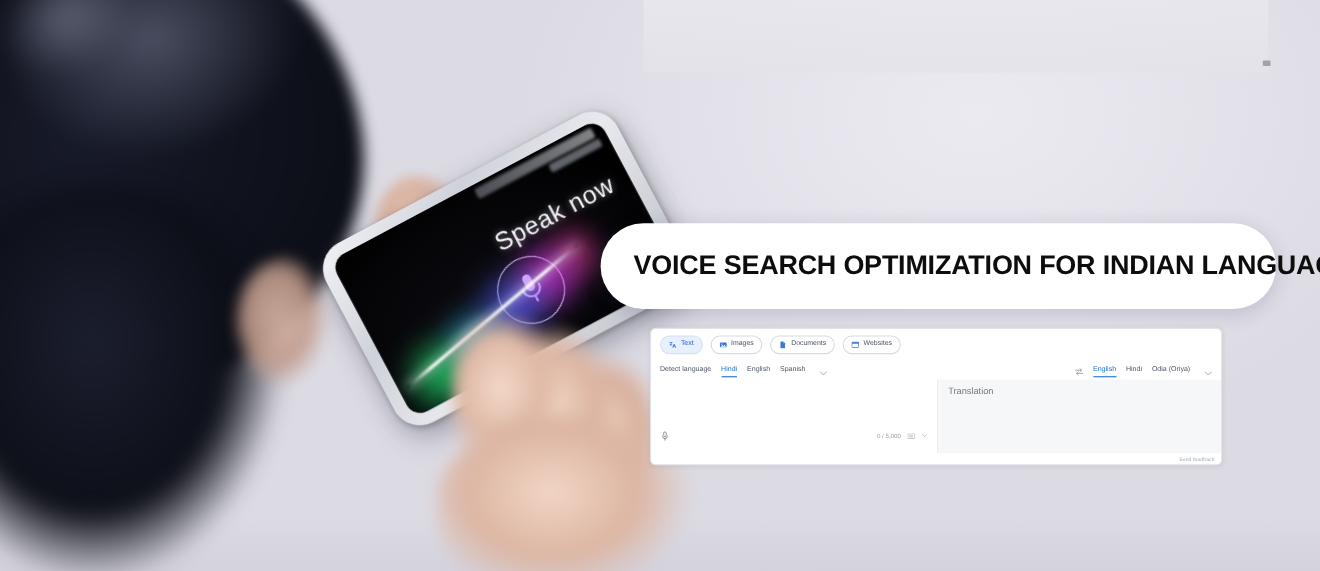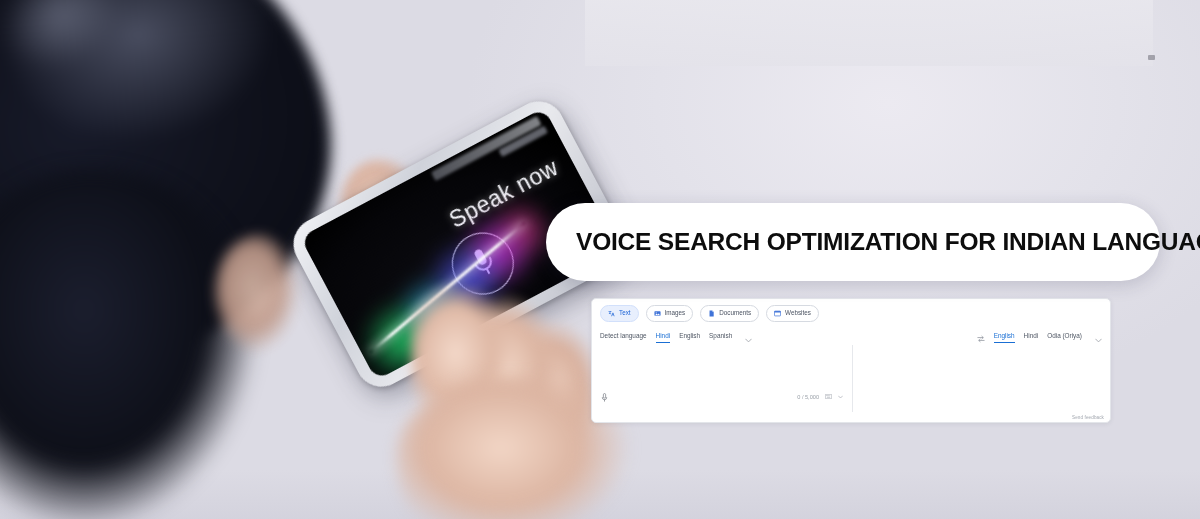--- a/index.html
+++ b/index.html
@@ -412,18 +412,21 @@
             </span>
             <span>
               <svg width="5" height="4" viewBox="0 0 10 6">
                 <path d="M1 1l4 4 4-4" fill="none" stroke="#9aa0a8" stroke-width="1.2" stroke-linecap="round"></path>
               </svg>
             </span>
           </span>
         </div>
       </div>
 
+      <div class="gt-pane-dst">
+        <div class="gt-translation">Translation</div>
+      </div>
     </div>
 
     <div class="gt-feedback">Send feedback</div>
   </div>
 
 </div>
 
 </body></html>

